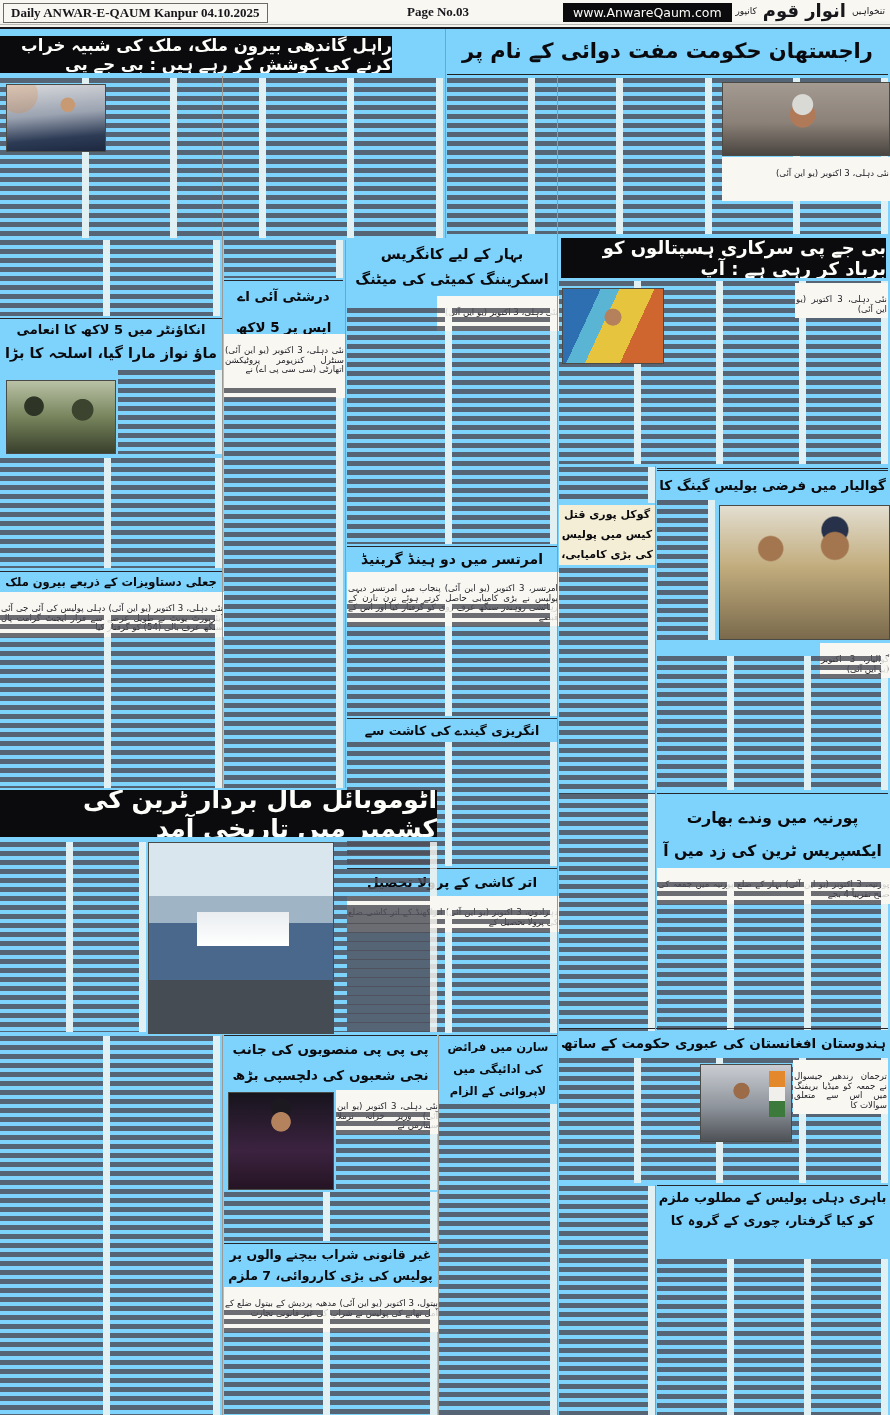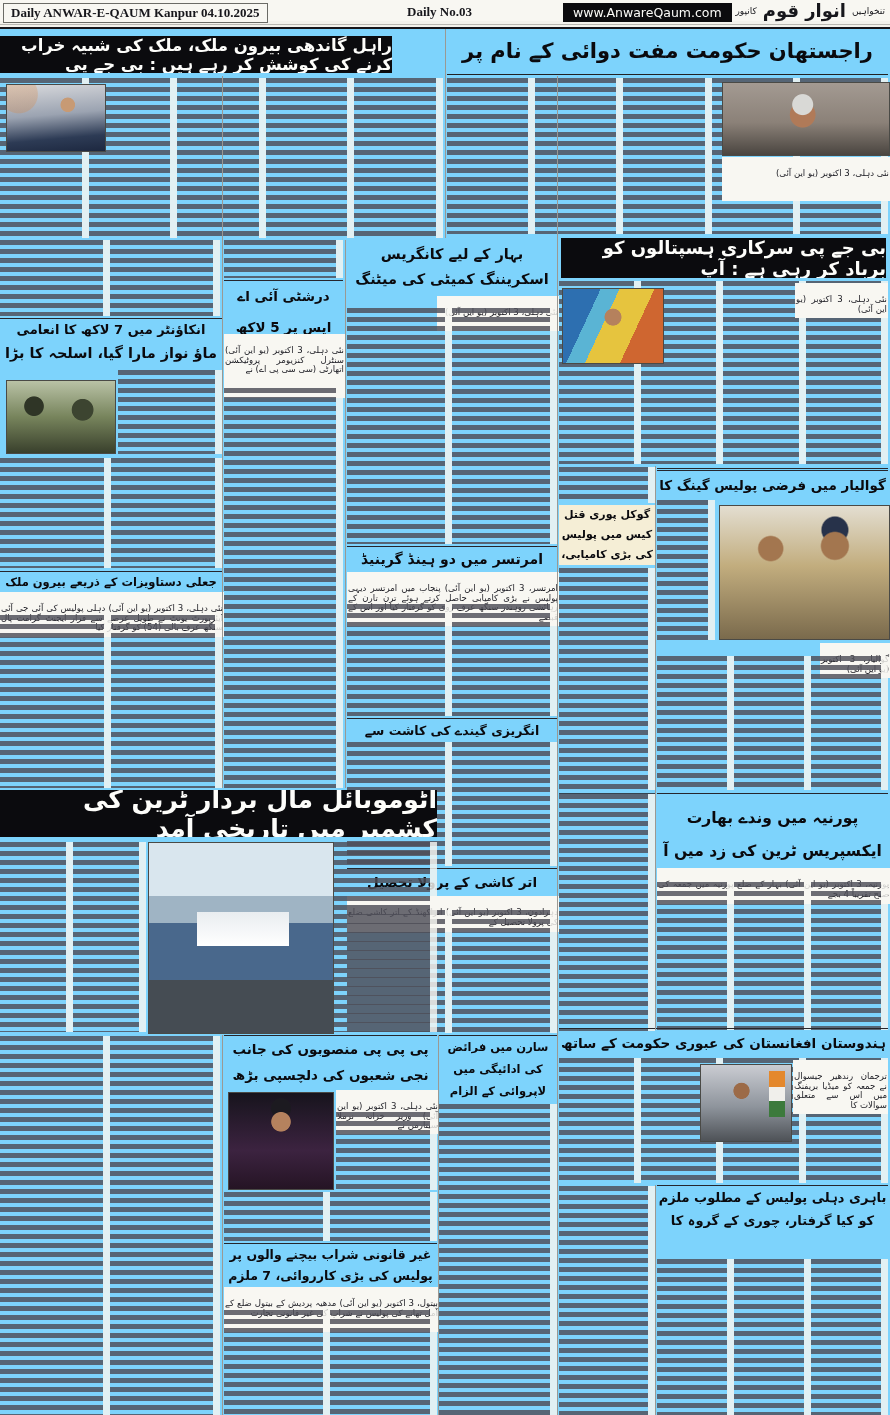--- a/index.html
+++ b/index.html
@@ -72,21 +72,21 @@
      background-position:right 6px top 6px,0 0,0 0;}
   .khl{background:#f5eed6;} 
 </style>
 </head>
 <body>
 
 <div id="page">
 
   <div id="hdr" class="abs">
     <span id="brand" class="hbox">Daily ANWAR-E-QAUM Kanpur  04.10.2025</span>
-    <span id="pageno" class="hbox">Daily No.03</span>
+    <span id="pageno" class="hbox">Page No.03</span>
     <span id="www" class="hbox">www.AnwareQaum.com</span>
     <span id="mast">
       <span class="sm">تنخواہیں</span>
       <span class="big">انوار قوم</span>
       <span class="sm">کانپور</span>
     </span>
   </div>
 
   <div class="abs hl" style="left:447px;top:29px;width:441px;height:45px;font-size:21px;line-height:45px;border-bottom:1.5px solid #222;">راجستھان حکومت مفت دوائی کے نام پر موت بانٹ رہی ہے : کانگریس</div>
   <div class="abs bar" style="left:0;top:36px;width:392px;height:37px;font-size:16.5px;">راہل گاندھی بیرون ملک، ملک کی شبیہ خراب کرنے کی کوشش کر رہے ہیں : بی جے پی</div>
@@ -106,21 +106,21 @@
   <div class="abs faux" style="left:224px;top:240px;width:119px;height:38px;--c:1;"></div>
   <div class="abs hl rule-t" style="left:224px;top:280px;width:119px;height:64px;font-size:13.5px;line-height:31px;">درشٹی آئی اے ایس پر 5 لاکھ روپے کا جرمانہ عائد</div>
   <div class="abs lead" style="left:224px;top:334px;width:119px;height:40px;">نئی دہلی، 3 اکتوبر (یو این آئی) سنٹرل کنزیومر پروٹیکشن اتھارٹی (سی سی پی اے) نے</div>
   <div class="abs faux" style="left:224px;top:388px;width:119px;height:400px;--c:1;"></div>
 
   <div class="abs bar" style="left:561px;top:238px;width:325px;height:40px;font-size:18px;">بی جے پی سرکاری ہسپتالوں کو برباد کر رہی ہے : آپ</div>
   <div class="abs faux" style="left:559px;top:281px;width:329px;height:183px;--c:4;"></div>
   <div class="abs lead" style="left:795px;top:283px;width:91px;height:11px;">نئی دہلی، 3 اکتوبر (یو این آئی)</div>
   <div class="abs photo ph-aap" style="left:562px;top:288px;width:100px;height:74px;"></div>
 
-  <div class="abs hl rule-t" style="left:0;top:318px;width:222px;height:20px;font-size:13px;line-height:22px;">انکاؤنٹر میں 7 لاکھ کا انعامی</div>
+  <div class="abs hl rule-t" style="left:0;top:318px;width:222px;height:20px;font-size:13px;line-height:22px;">انکاؤنٹر میں 5 لاکھ کا انعامی</div>
   <div class="abs hl" style="left:0;top:340px;width:222px;height:26px;font-size:14.5px;line-height:26px;">ماؤ نواز مارا گیا، اسلحہ کا بڑا ذخیرہ برآمد</div>
   <div class="abs faux" style="left:118px;top:370px;width:104px;height:84px;--c:1;"></div>
   <div class="abs photo ph-army" style="left:6px;top:380px;width:108px;height:72px;"></div>
   <div class="abs faux" style="left:0;top:458px;width:222px;height:110px;--c:2;"></div>
 
   <div class="abs hl rule-t" style="left:0;top:571px;width:222px;height:20px;font-size:11.5px;line-height:21px;">جعلی دستاویزات کے ذریعے بیرون ملک بھیجنے والا ایجنٹ گرفتار</div>
   <div class="abs lead" style="left:0;top:592px;width:222px;height:21px;">نئی دہلی، 3 اکتوبر (یو این آئی) دہلی پولیس کی آئی جی آئی ایئرپورٹ یونٹ نے طویل عرصے سے فرار ایجنٹ گرامت پال سنگھ عرف بالی (54) کو گرفتار کیا</div>
   <div class="abs faux" style="left:0;top:615px;width:222px;height:173px;--c:2;"></div>
 
   <div class="abs hl rule-t" style="left:347px;top:546px;width:210px;height:24px;font-size:14px;line-height:25px;">امرتسر میں دو ہینڈ گرینیڈ برآمد، ایک گرفتار</div>

